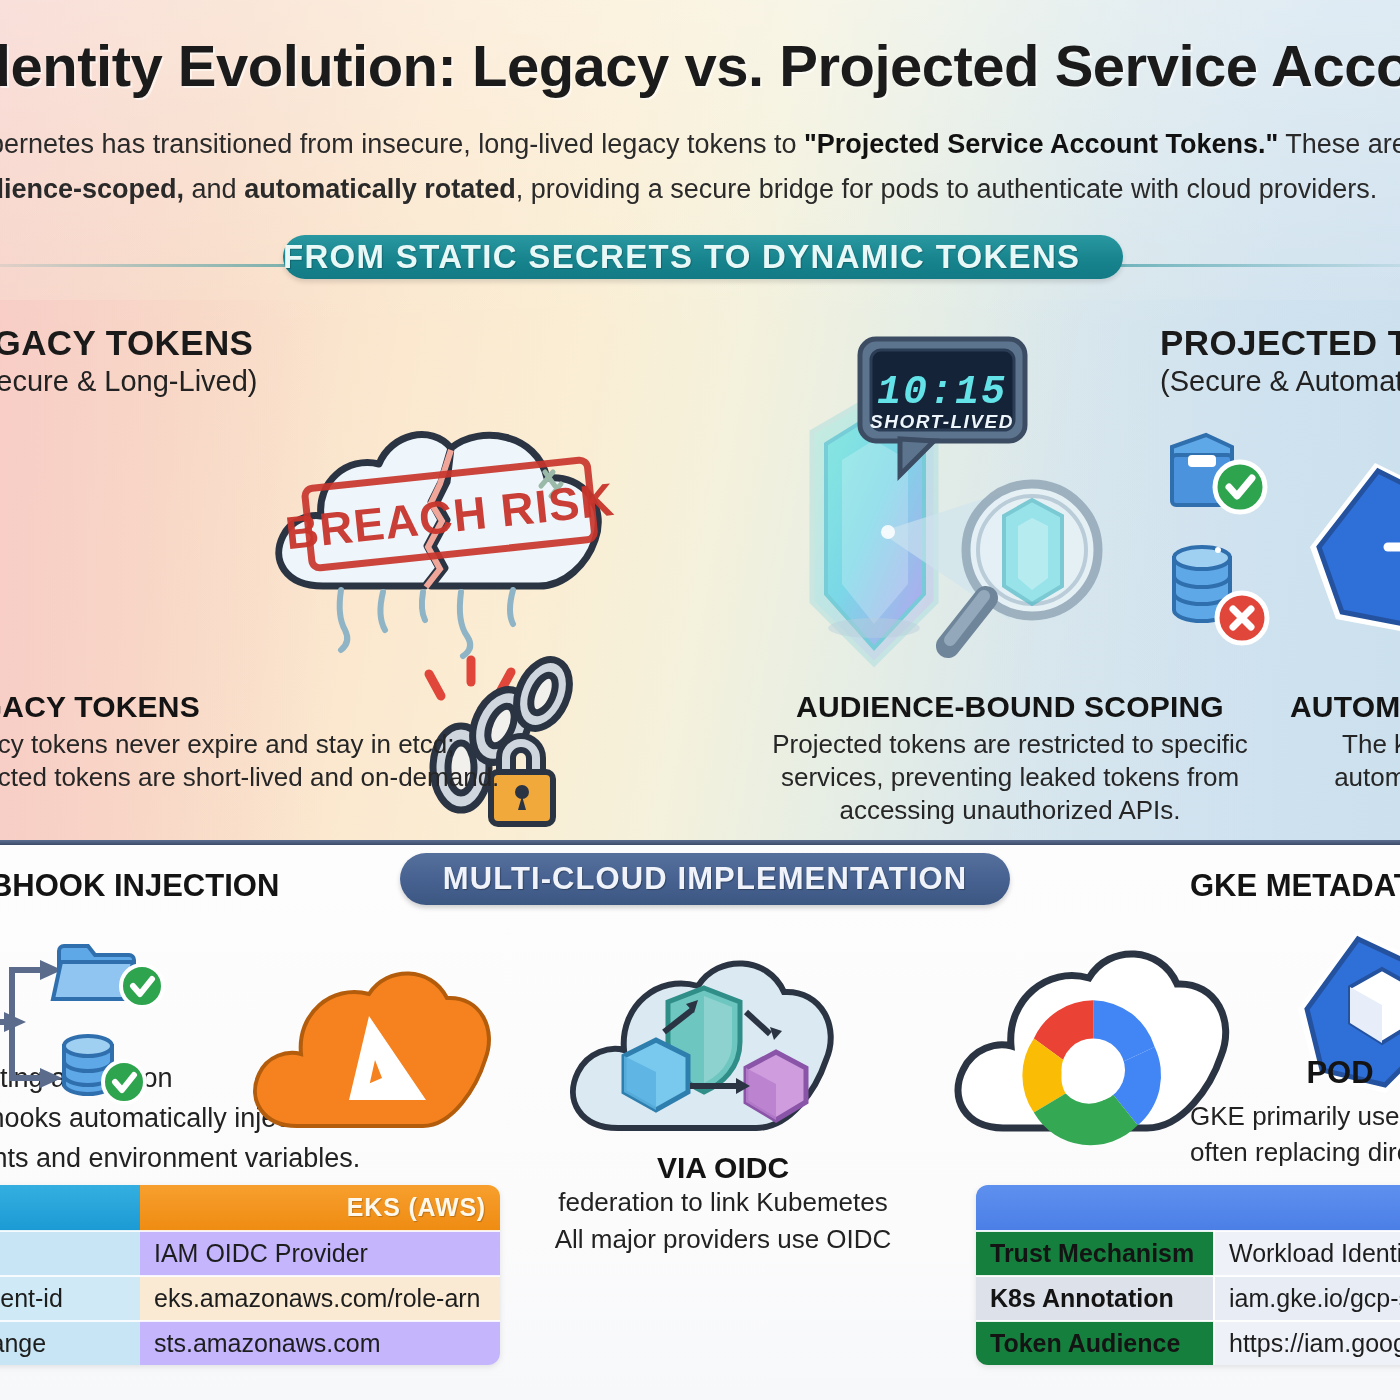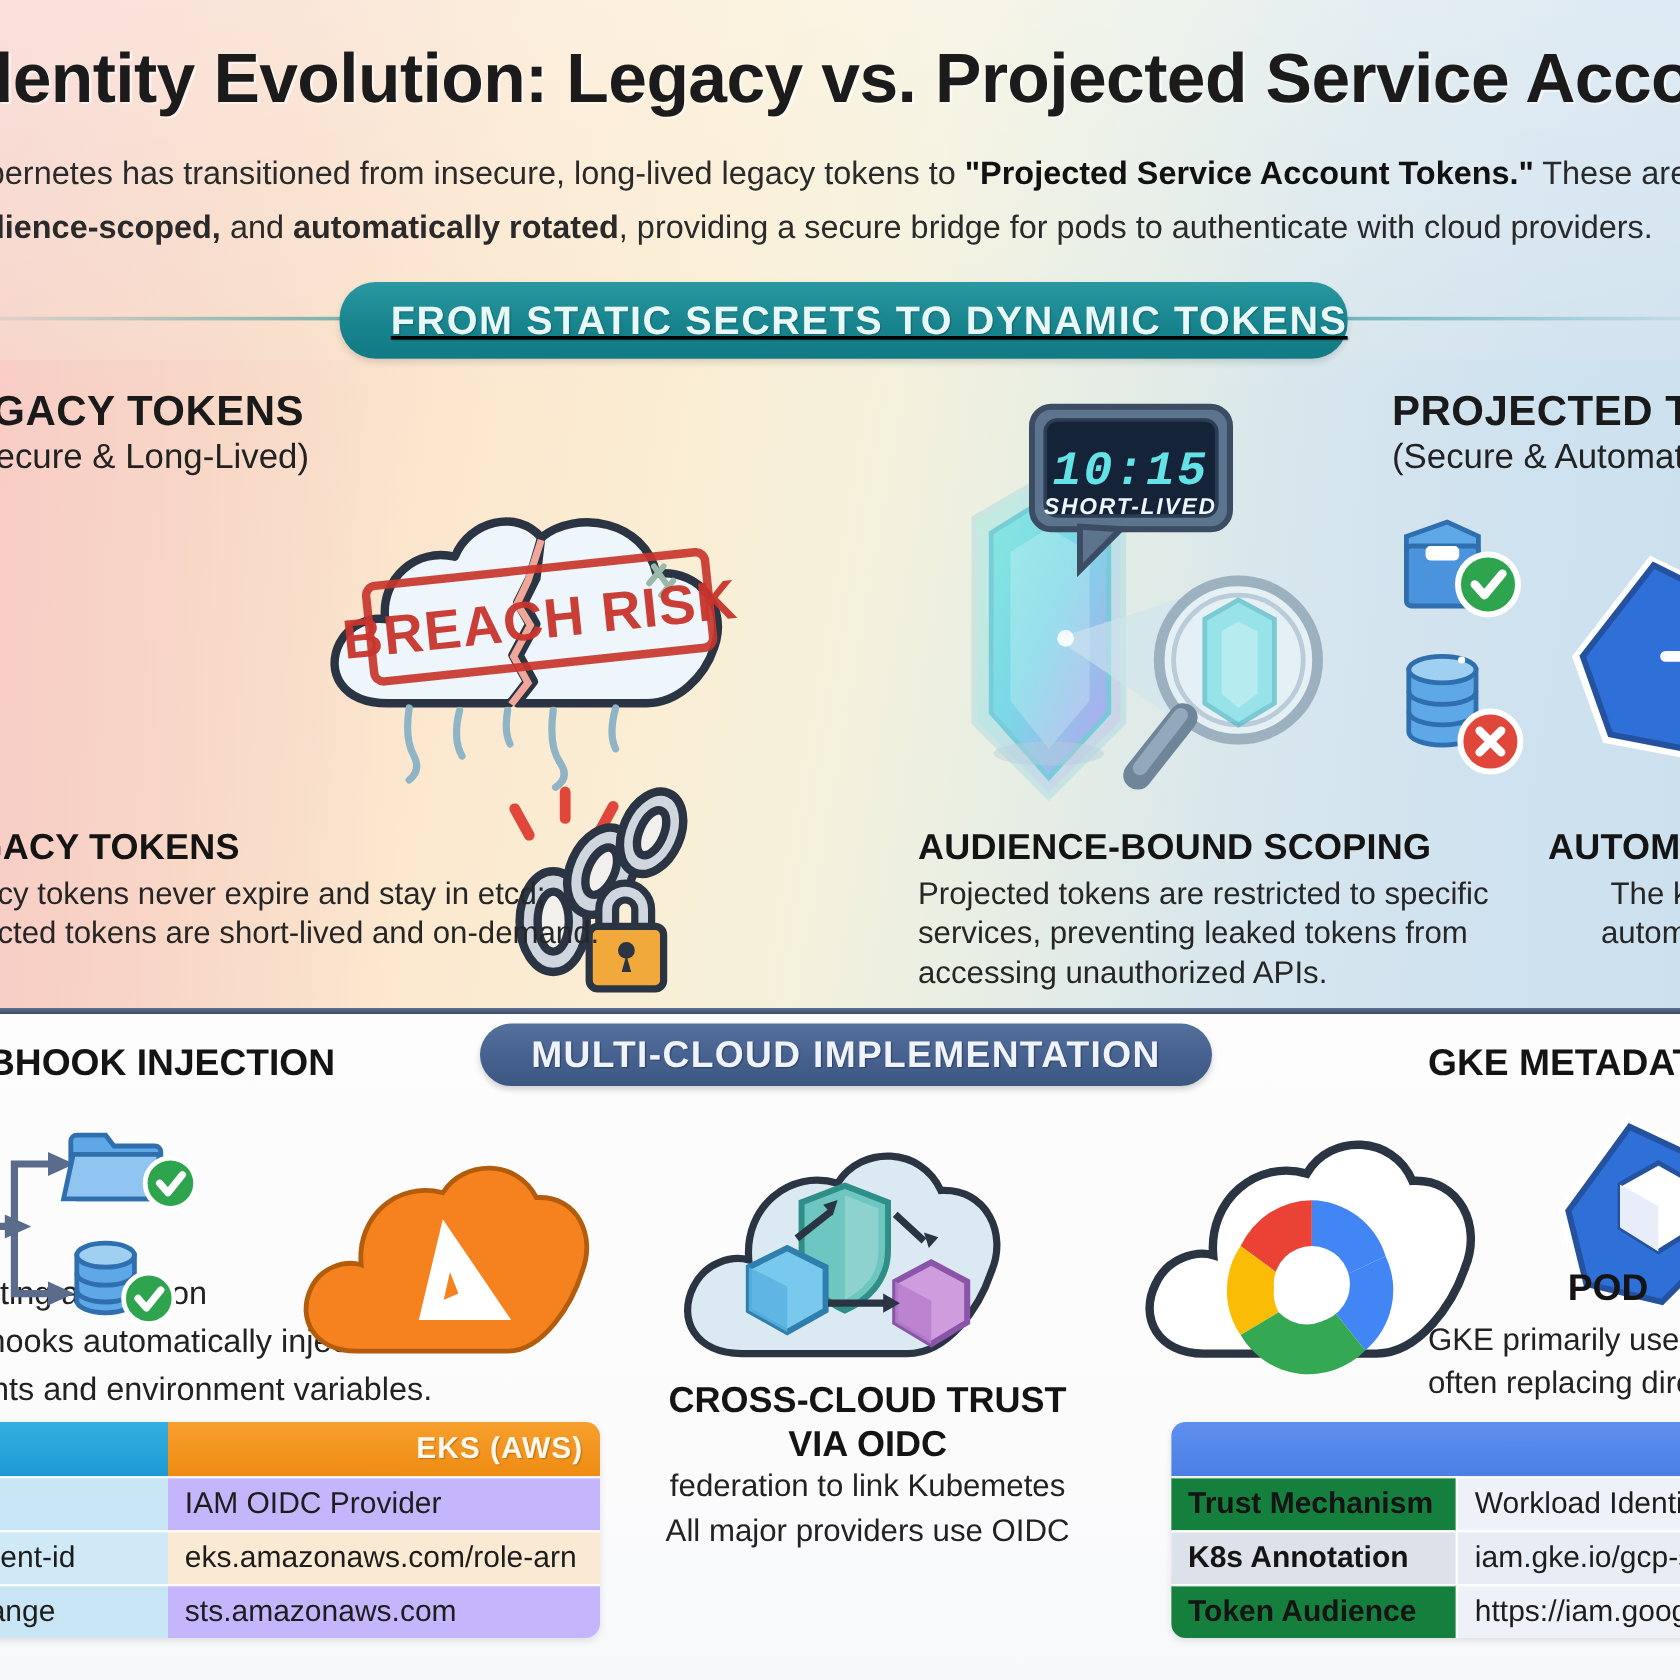--- a/index.html
+++ b/index.html
@@ -51,41 +51,41 @@
   }
   .subtitle b{font-weight:bold;color:#111;}
   .sub-l2{position:absolute;left:-44px;top:167px;width:1560px;font-size:27px;line-height:45px;color:#2a2a2a;white-space:nowrap;}
 
   
   .banner-rail{
     position:absolute;left:0;top:264px;width:1400px;height:3px;
     background:linear-gradient(90deg, rgba(27,138,148,.1), rgba(27,138,148,.55) 20%, rgba(27,138,148,.55) 80%, rgba(27,138,148,.1));
   }
   .teal-banner{
-    position:absolute;left:283px;top:235px;width:840px;height:64px;
+    position:absolute;left:283px;top:235px;width:840px;height:44px;
     background:linear-gradient(180deg,#2a98a1 0%,#17848e 55%,#127a84 100%);
     border-radius:30px;
     box-shadow:0 3px 5px rgba(0,0,0,.13);
-    display:flex;align-items:center;justify-content:flex-end;text-decoration:underline;
+    display:flex;align-items:center;justify-content:flex-start;
   }
   .teal-banner span{
     color:#e8f8f7;font-size:33px;font-weight:bold;letter-spacing:1.3px;
     text-shadow:1px 1px 1px rgba(0,0,0,.22);white-space:nowrap;
   }
 
   
   .col-head{position:absolute;font-weight:bold;color:#1a1a1a;white-space:nowrap;}
   .col-head .h1{font-size:35px;letter-spacing:.4px;}
   .col-head .h2{font-size:29px;font-weight:normal;color:#222;margin-top:2px;}
 
   #legacy-head{left:-52px;top:323px;}
   #projected-head{left:1160px;top:323px;}
 
   
-  .cap{position:absolute;text-align:left;}
+  .cap{position:absolute;text-align:center;}
   .cap .t{font-size:30px;font-weight:bold;color:#141414;white-space:nowrap;letter-spacing:.2px;}
   .cap .d{font-size:26px;line-height:33px;color:#262626;margin-top:4px;}
 
   #cap-legacy{left:-60px;top:690px;text-align:left;}
   #cap-legacy .d{white-space:nowrap;}
   #cap-audience{left:765px;top:690px;width:490px;}
   #cap-auto{left:1290px;top:690px;width:240px;text-align:center;}
   #cap-auto .d{white-space:nowrap;overflow:hidden;}
 
   
@@ -415,21 +415,20 @@
   <div id="cap-gke">
     <div class="t">GKE METADATA SERVER</div>
     <div class="p">POD</div>
     <div class="d">
       <span>GKE primarily uses a metadata server</span><br>
       <span>often replacing direct projection.</span>
     </div>
   </div>
 
   <div id="cap-cross">
-    <div class="t">CROSS-CLOUD TRUST</div>
     <div class="t">VIA OIDC</div>
     <div class="d" style="margin-top:0">federation to link Kubemetes</div>
     <div class="d">All major providers use OIDC</div>
   </div>
 
   <div class="tbl" id="tbl-left">
     <table>
       <thead>
         <tr>
           <th class="c0" style="width:55%">AKS (Azure)</th>

